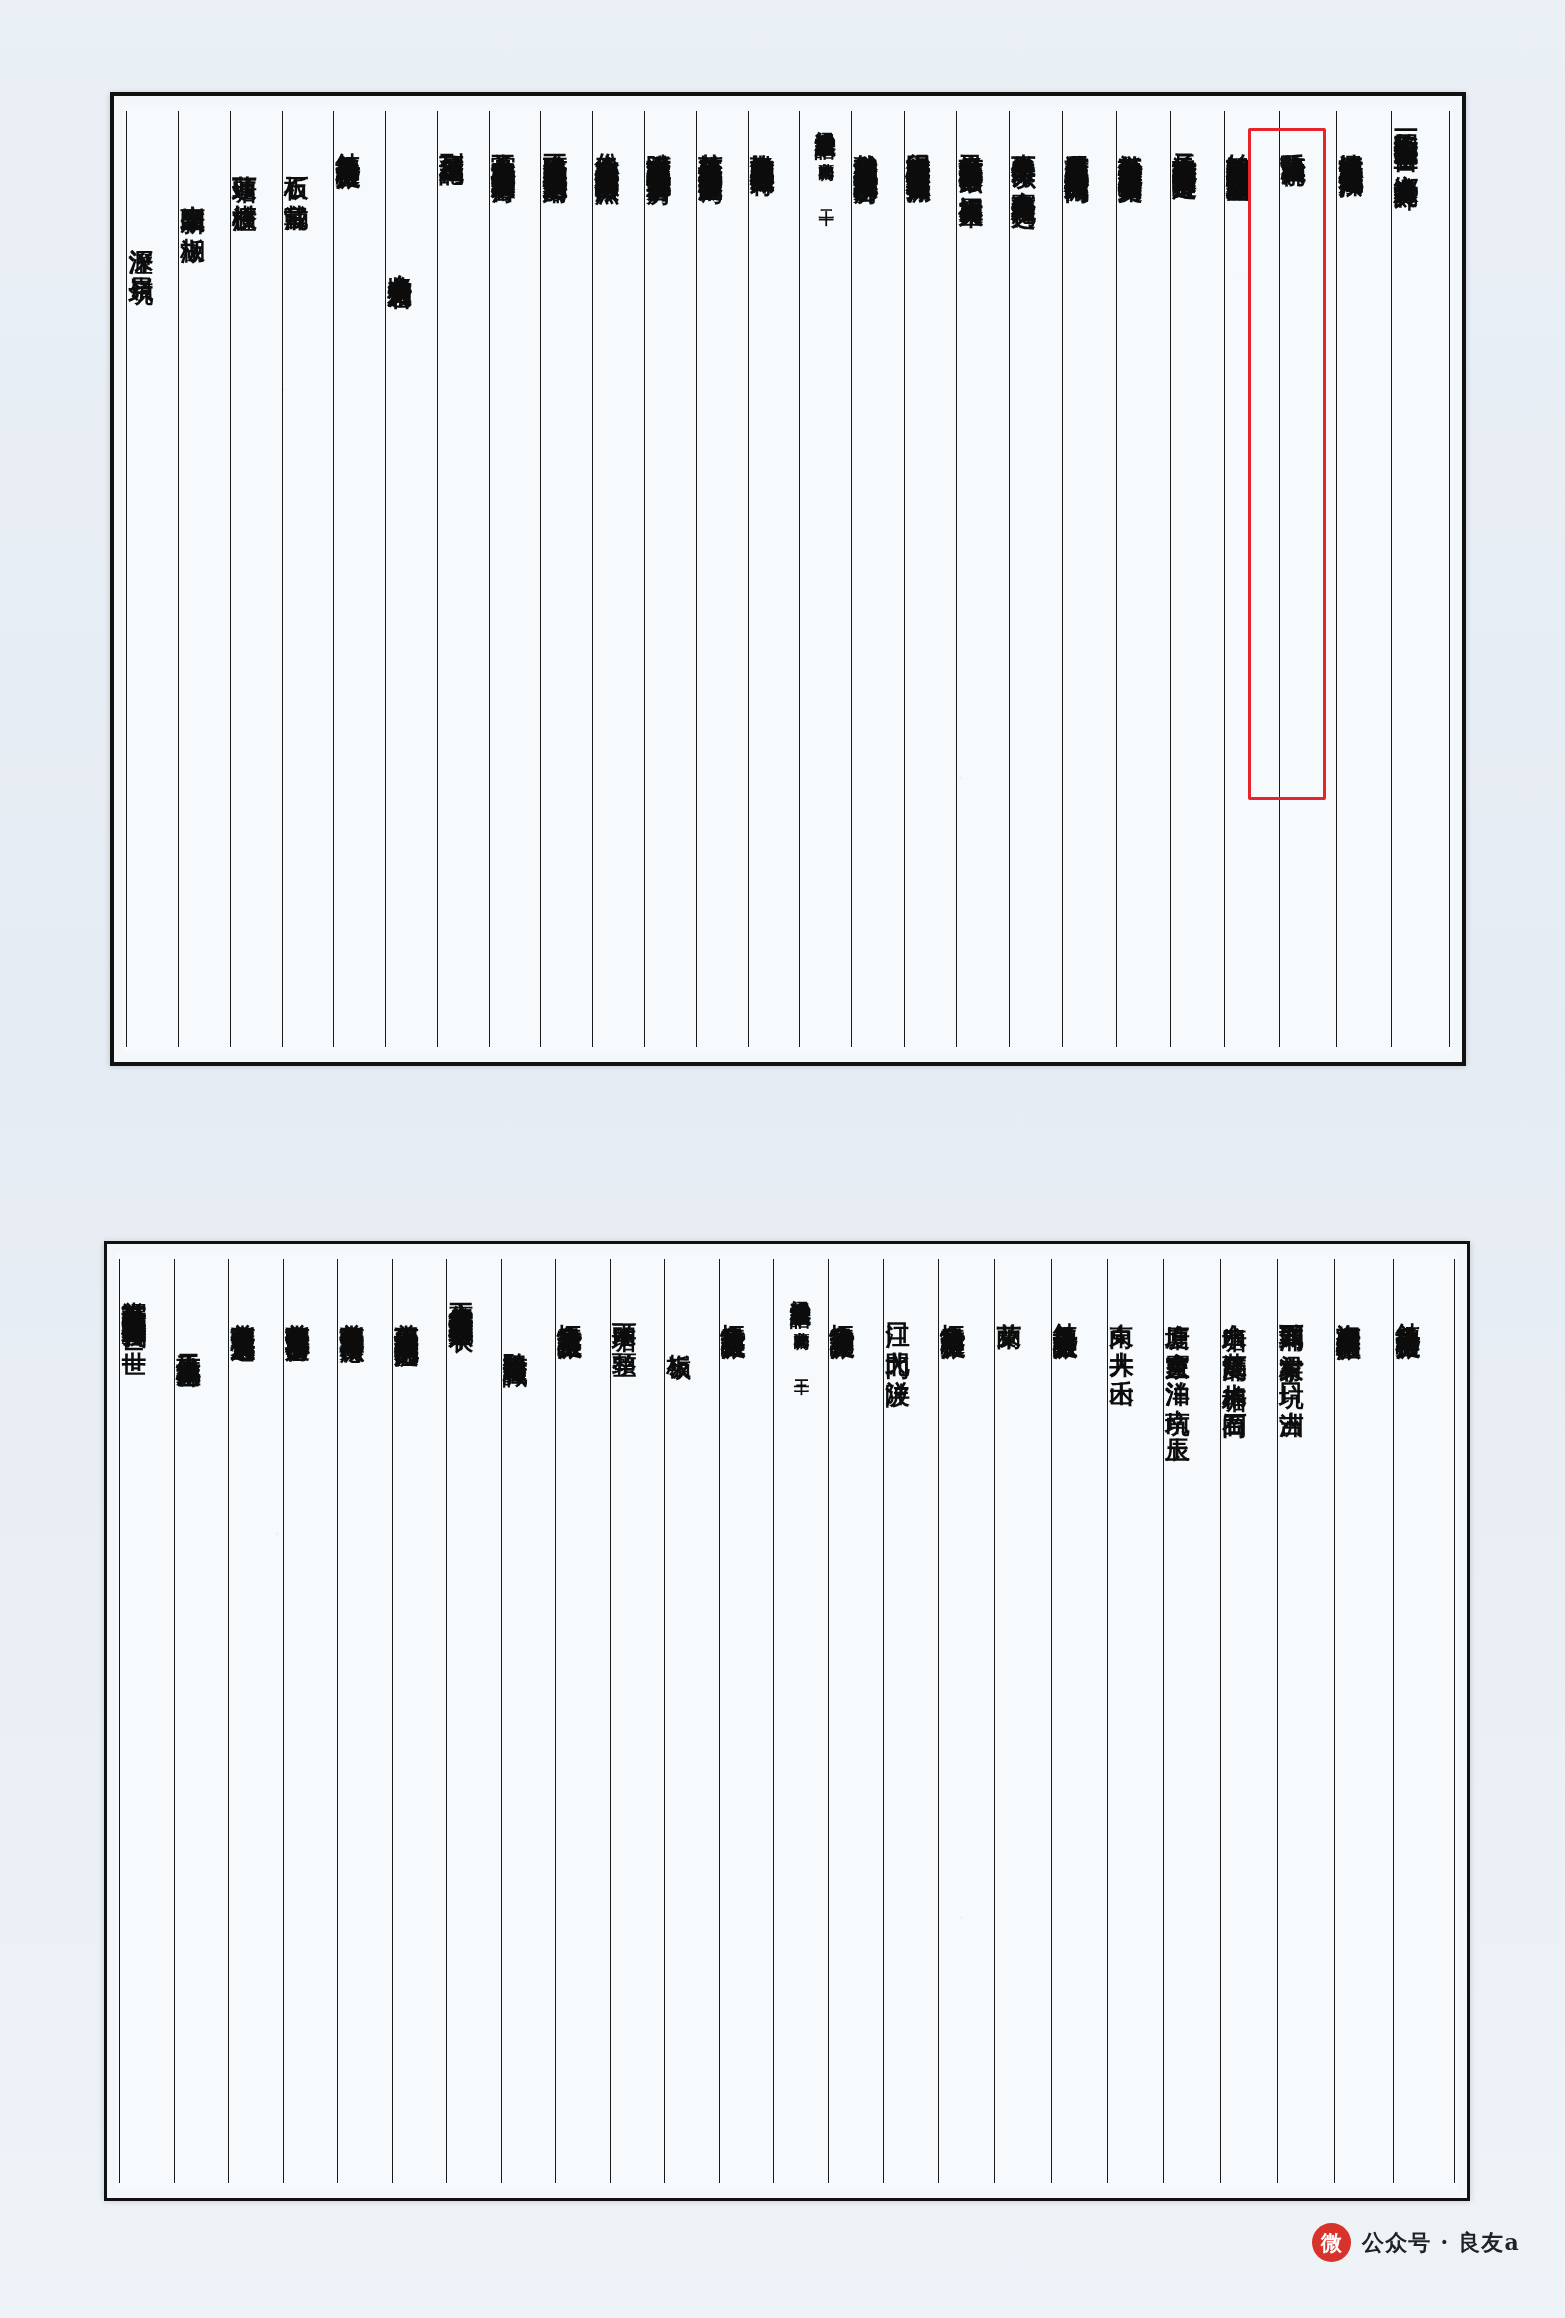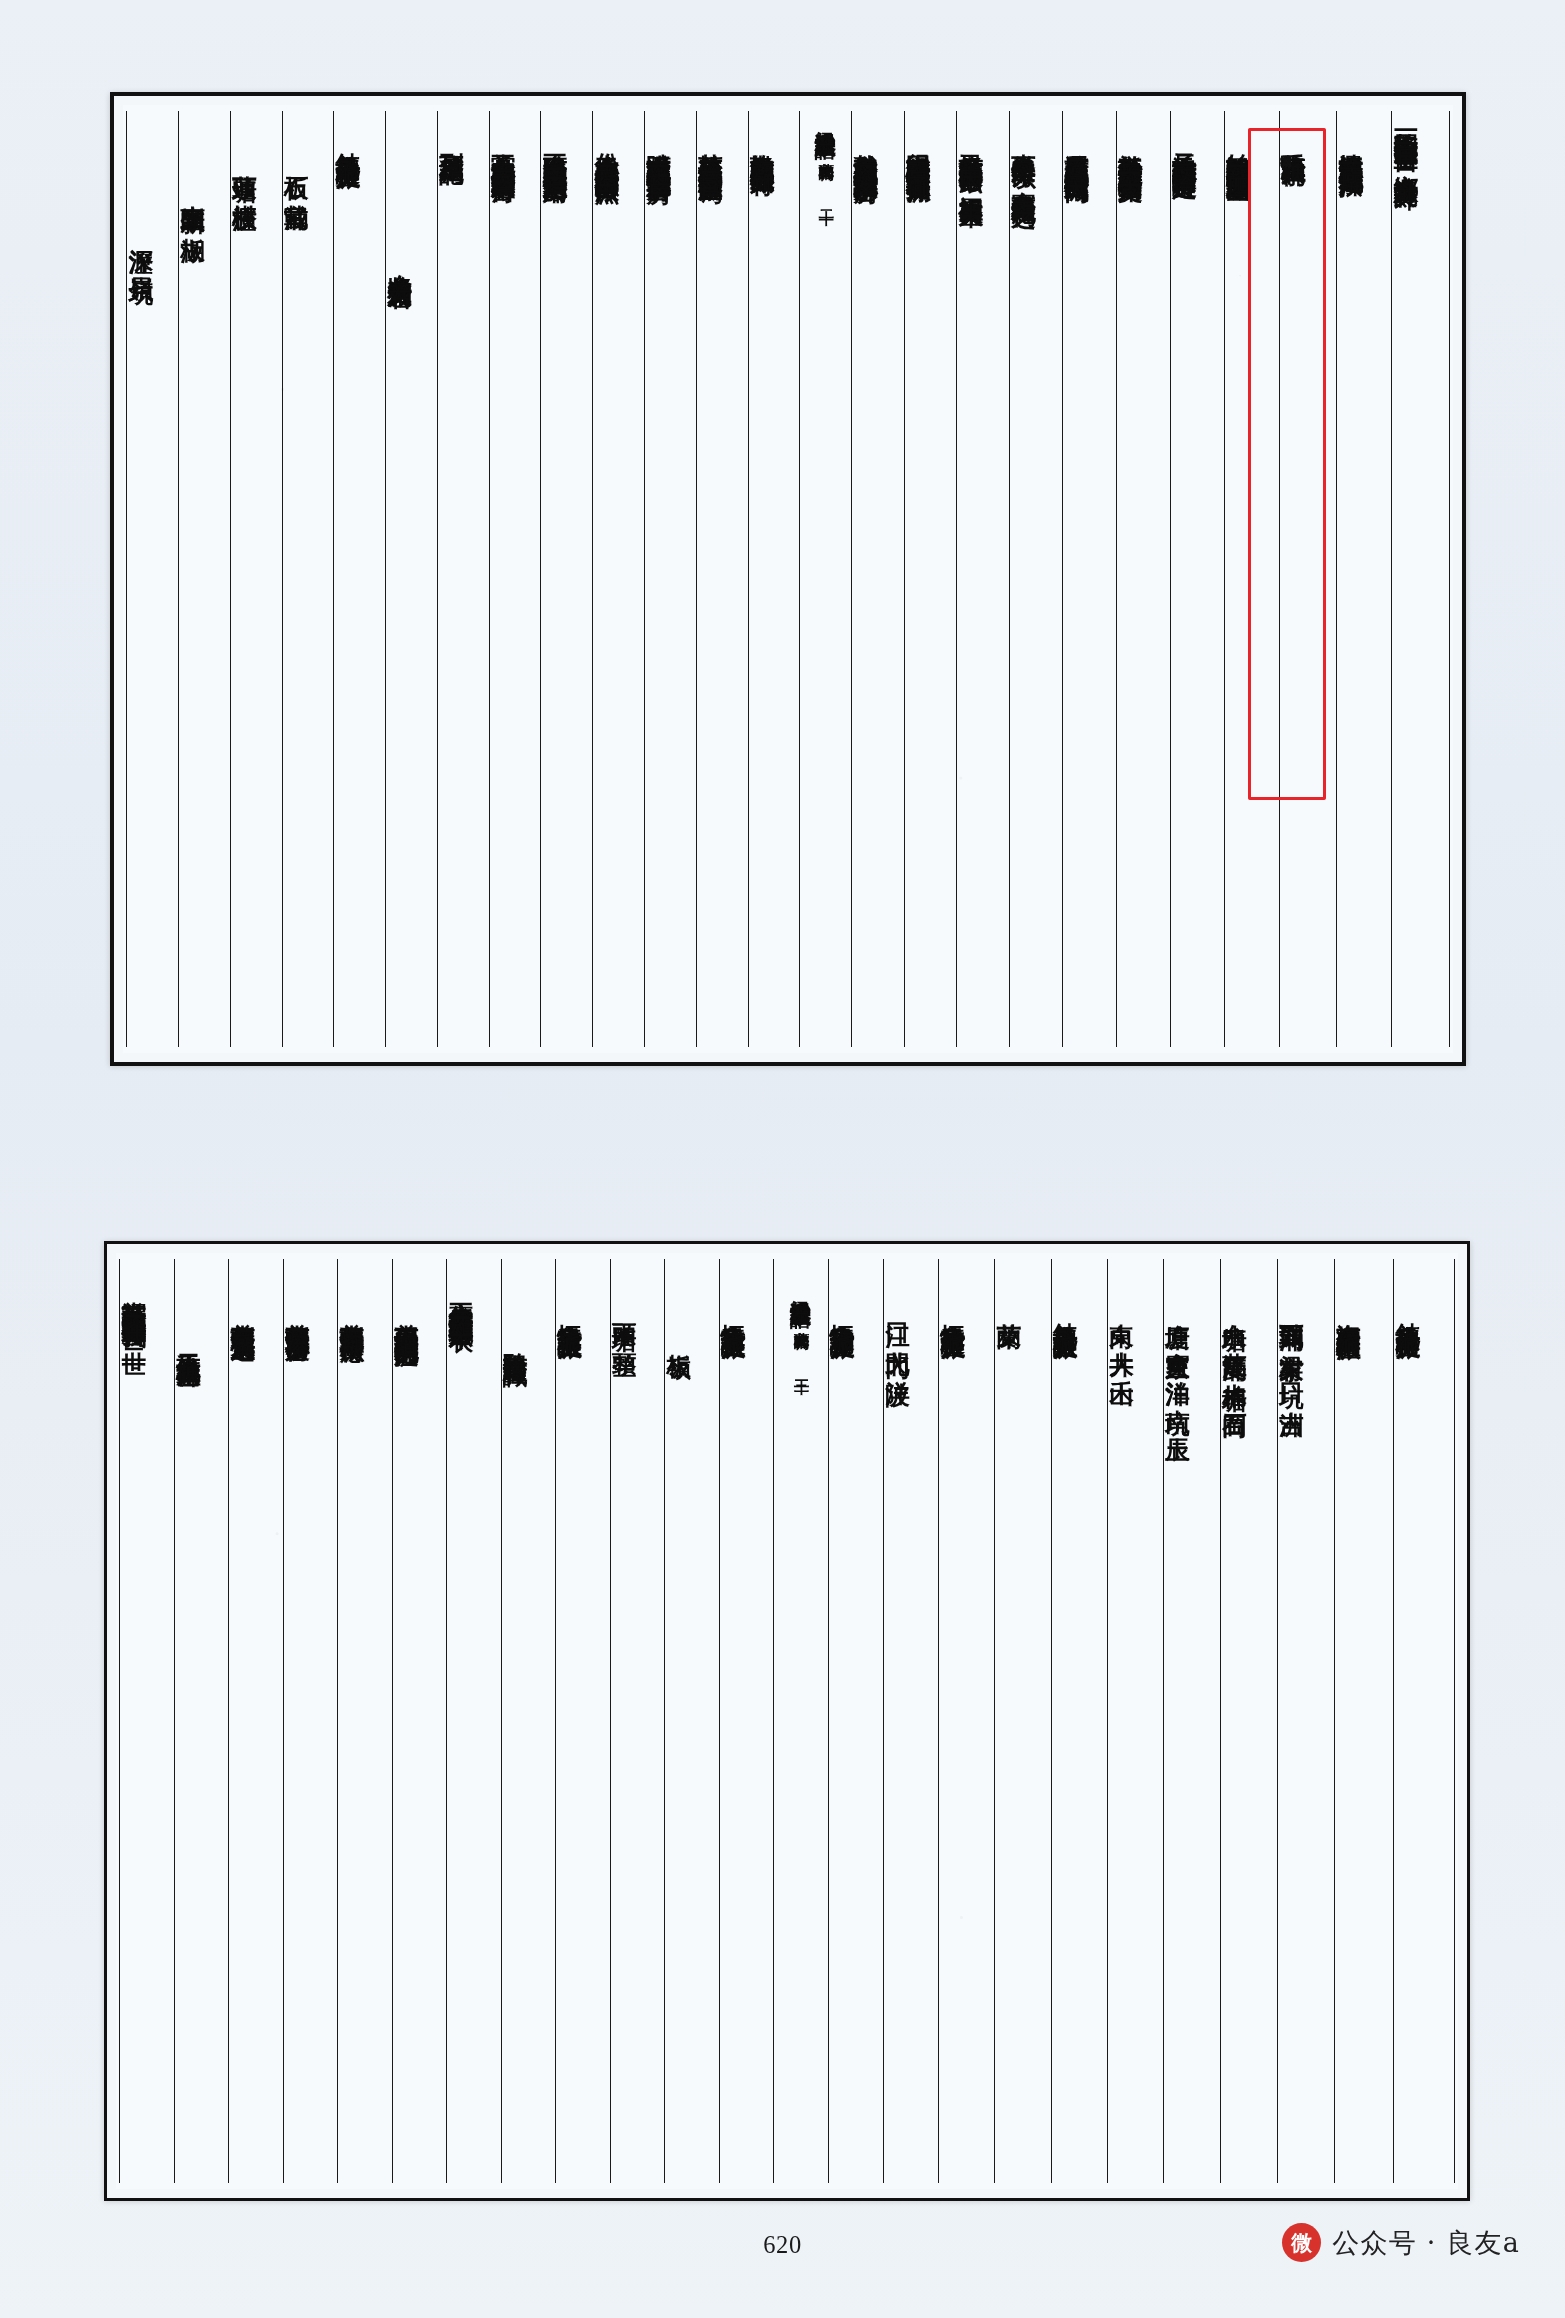--- a/index.html
+++ b/index.html
@@ -140,23 +140,24 @@
     border-radius: 50%;
     background: #d7322c;
     color: #fff;
     display: flex; align-items: center; justify-content: center;
     font-family: "DejaVu Serif", serif;
     font-size: 21px;
     font-weight: 700;
   }
   .wm .wmtext {
     font-family: "DejaVu Serif", serif;
-    font-size: 27px;
+    font-size: 22px;
     color: #222;
     letter-spacing: 1.2px;
+    font-weight: bold;
   }
 
   
   .speck {
     position: absolute; inset: 0;
     background-image:
       radial-gradient(circle at 12% 30%, rgba(0,0,0,0.035) 0 1.2px, transparent 1.8px),
       radial-gradient(circle at 63% 71%, rgba(0,0,0,0.03) 0 1.2px, transparent 1.8px),
       radial-gradient(circle at 84% 18%, rgba(0,0,0,0.03) 0 0.6px, transparent 1.2px);
     pointer-events: none;
@@ -383,21 +384,20 @@
         </div>
 
         <div class="col" style="width:65px;height:100%">
           <div class="vtext big indent-sm">嘗謂莫爲於前雖美弗彰莫承於後雖善弗傳我　二世</div>
         </div>
 
       </div>
     </div>
   </div>
 
-  <div class="folio">620</div>
 
   <div class="wm">
     <div class="badge">微</div>
     <div class="wmtext">公众号 · 良友a</div>
   </div>
 
 </div>
 
 
 </body></html>

